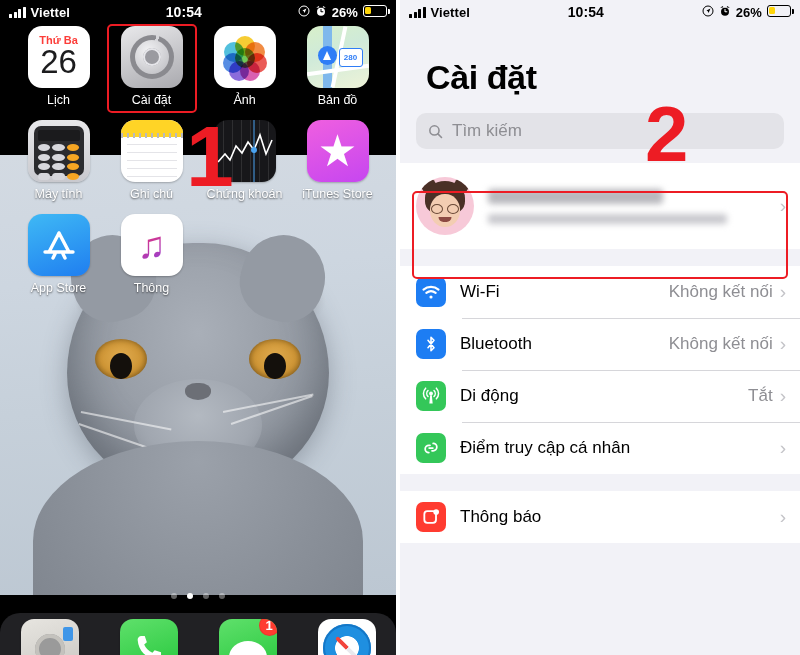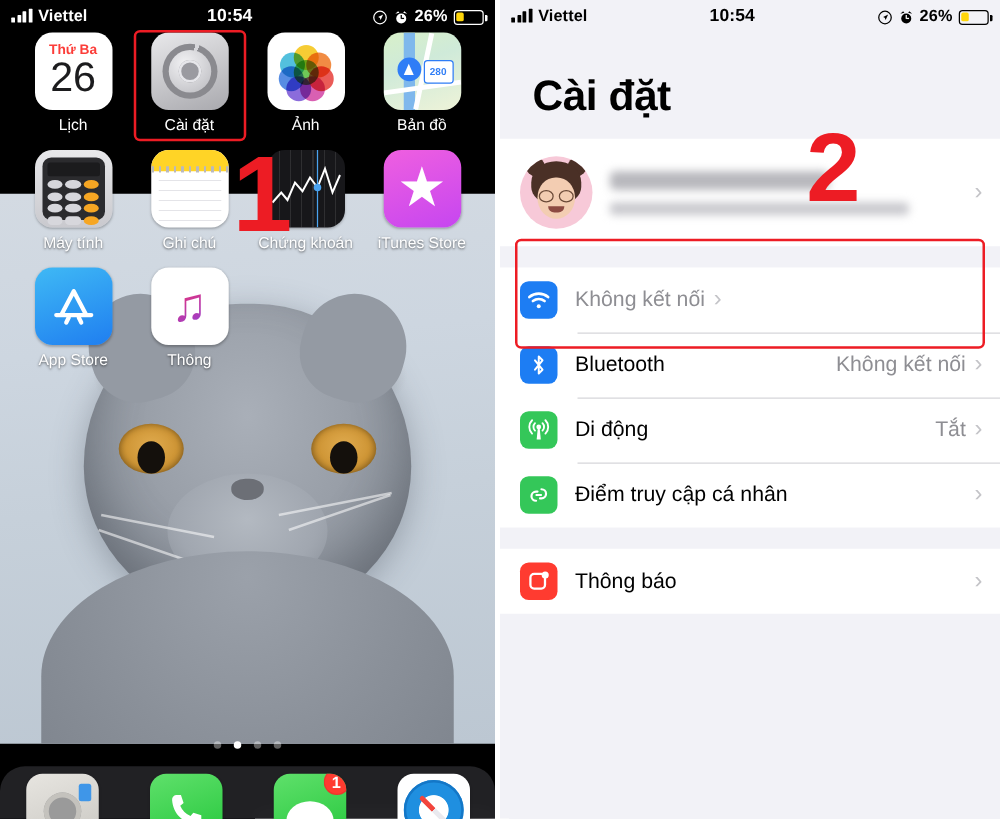--- a/index.html
+++ b/index.html
@@ -57,21 +57,21 @@
 
   .home-ui { position: absolute; inset: 0; }
 
   
   .statusbar {
     height: 24px; display: flex; align-items: center;
     padding: 0 9px; font-size: 13px; font-weight: 600; letter-spacing: .1px;
   }
   .sb-left { display: flex; align-items: center; gap: 5px; }
   .sb-center { flex: 1; text-align: center; font-size: 14px; }
-  .sb-right { display: flex; align-items: flex-end; gap: 5px; }
+  .sb-right { display: flex; align-items: flex-start; gap: 5px; }
   .phone-left .statusbar { color: #fff; }
   .phone-right .statusbar { color: #000; }
   .bars { display: flex; align-items: flex-end; gap: 1.5px; height: 11px; }
   .bars i { width: 3px; border-radius: .5px; background: currentColor; display: block; }
   .bars i:nth-child(1){height:4px} .bars i:nth-child(2){height:6px}
   .bars i:nth-child(3){height:8.5px} .bars i:nth-child(4){height:11px}
   .batt { position: relative; width: 24px; height: 12px; border: 1.3px solid currentColor;
           border-radius: 3px; }
   .batt::after { content:""; position: absolute; right:-3.5px; top: 3px; width: 2px; height: 5px;
                  background: currentColor; border-radius: 0 1px 1px 0; }
@@ -442,20 +442,27 @@
         </svg>
         <span class="pct">26%</span>
         <span class="batt">
             <span class="fill"></span>
           </span>
       </div>
     </div>
 
     <div class="st-title">Cài đặt</div>
 
+    <div class="search">
+      <svg width="17" height="17" viewBox="0 0 24 24">
+        <circle cx="10.5" cy="10.5" r="6.5" fill="none" stroke="#8e8e93" stroke-width="2.2"></circle>
+        <line x1="15.4" y1="15.4" x2="20.5" y2="20.5" stroke="#8e8e93" stroke-width="2.2" stroke-linecap="round"></line>
+      </svg>
+      <span class="ph">Tìm kiếm</span>
+    </div>
 
     <div class="aid-row" style="margin-top:14px">
       <div class="aid-avatar">
         <div class="mj-bun l"></div>
           <div class="mj-bun r"></div>
         <div class="mj-hair"></div>
         <div class="mj-face">
           <div class="mj-glass l"></div>
             <div class="mj-glass r"></div>
           <div class="mj-mouth"></div>
@@ -472,20 +479,21 @@
 
 
       <div class="row">
         <div class="row-ic" style="background:#1d7df3">
           <svg width="20" height="20" viewBox="0 0 24 24">
             <path d="M3 9.2 A14 14 0 0 1 21 9.2" fill="none" stroke="#fff" stroke-width="2.6" stroke-linecap="round"></path>
             <path d="M6.4 13 A9.2 9.2 0 0 1 17.6 13" fill="none" stroke="#fff" stroke-width="2.6" stroke-linecap="round"></path>
             <circle cx="12" cy="18" r="1.9" fill="#fff"></circle>
           </svg>
         </div>
+        <span class="row-label">Wi-Fi</span>
         <span class="row-val">Không kết nối</span>
         <span class="chev">›</span>
       </div>
 
       <div class="row">
         <div class="row-ic" style="background:#1d7df3">
           <svg width="18" height="18" viewBox="0 0 24 24">
             <path d="M8 7 L16 17 L12 21 V3 L16 7 L8 17" fill="none" stroke="#fff" stroke-width="2.1" stroke-linejoin="round" stroke-linecap="round"></path>
           </svg>
         </div>

